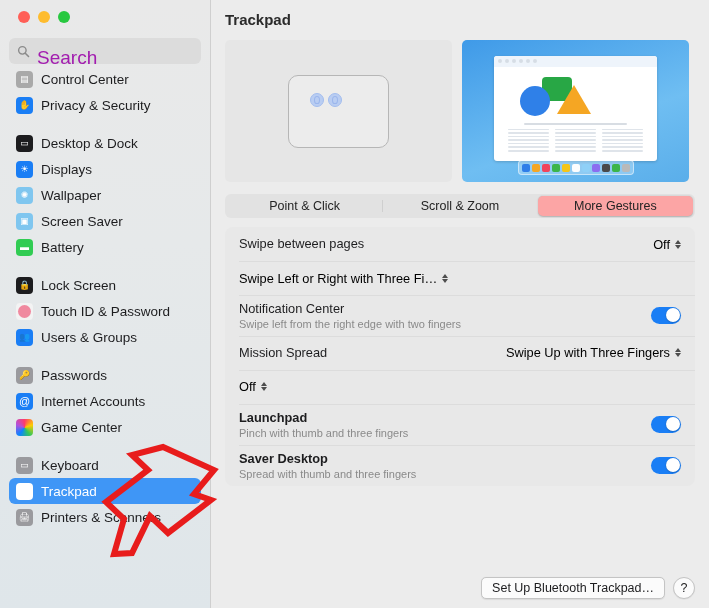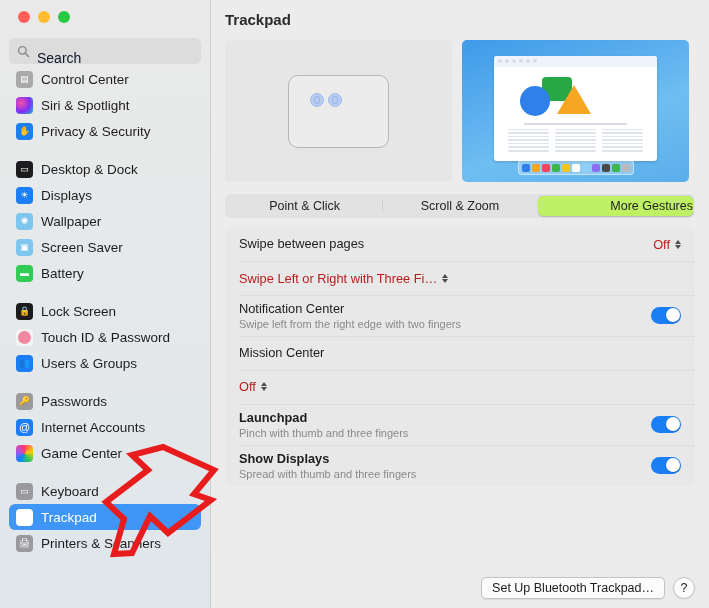--- a/index.html
+++ b/index.html
@@ -27,21 +27,21 @@
   .tl.red { background: #ff5f57; }
   .tl.yellow { background: #febc2e; }
   .tl.green { background: #28c840; }
 
   .search-wrap { padding: 0 9px; margin-top: 4px; }
   .search {
     height: 26px; border-radius: 6px;
     background: #dcdcdc;
     display: flex; align-items: center; gap: 7px; padding: 0 8px;
   }
-  .search .ph { color: #0f172a; font-size: 14px; margin-top: 14px; }
+  .search .ph { color: #a21caf; font-size: 19px; margin-top: 14px; }
   .mag { width: 13px; height: 13px; flex: 0 0 13px; }
 
   .nav { padding: 0 9px; margin-top: 2px; }
   .nav-item {
     height: 26px; display: flex; align-items: center; gap: 8px;
     padding: 0 7px; border-radius: 6px; font-size: 13.5px; color: #1d1d1f;
     white-space: nowrap;
   }
   .nav-item.selected { background: #3f96f6; color: #fff; }
   .nav-gap { height: 12px; }
@@ -102,40 +102,40 @@
 
   
   .tabs {
     margin: 12px 14px 0 14px; height: 24px; border-radius: 6px; background: #e2e2e2;
     display: flex; padding: 2px; position: relative;
   }
   .tab {
     flex: 1; display: flex; align-items: center; justify-content: center;
     font-size: 12.5px; color: #242424; border-radius: 5px; position: relative;
   }
-  .tab.active { background: #bef264; box-shadow: 0 .5px 1.5px rgba(0,0,0,.22); justify-content: flex-end; }
+  .tab.active { background: #fca5a5; box-shadow: 0 .5px 1.5px rgba(0,0,0,.22); }
   .tab:not(.active)+.tab:not(.active)::before,
   .tab:nth-child(2):not(.active)::before {
     content: ""; position: absolute; left: 0; top: 4px; bottom: 4px; width: 1px; background: #cfcfcf;
   }
 
   
   .panel {
     margin: 9px 14px 0 14px; background: #e8e8e8; border-radius: 8px; overflow: hidden;
   }
   .row { display: flex; align-items: center; padding: 0 14px; min-height: 34px; position: relative; }
   .row + .row::after {
     content: ""; position: absolute; left: 14px; right: 0; top: 0; height: 1px; background: #dcdcdc;
   }
   .row .labels { flex: 1 1 auto; padding: 6px 0; }
   .row .title { font-size: 12.8px; color: #1d1d1f; line-height: 1.25; }
   .row .title.bold { font-weight: bold; }
   .row .sub { font-size: 11px; color: #8a8a8a; margin-top: 1px; }
   .ctrl { display: flex; align-items: center; gap: 5px; flex: 0 0 auto; }
-  .popval { font-size: 12.8px; color: #b91c1c; white-space: nowrap; }
+  .popval { font-size: 12.8px; color: #000000; white-space: nowrap; }
   .stepper { display: flex; flex-direction: column; gap: 1px; line-height: 0; }
   .stepper i {
     display: block; width: 0; height: 0;
     border-left: 3.5px solid transparent; border-right: 3.5px solid transparent;
   }
   .stepper i.up { border-bottom: 4px solid #4d4d4d; }
   .stepper i.dn { border-top: 4px solid #4d4d4d; }
   .toggle {
     width: 30px; height: 17px; border-radius: 9px; background: #1a7ef5; position: relative;
   }
@@ -180,24 +180,20 @@
         <span class="ph">Search</span>
       </div>
     </div>
 
     <div class="nav" id="nav">
         <div class="nav-item">
           <span class="ico" style="background: rgb(169, 169, 169);">
             <span style="font-size: 9px; line-height: 1; color: rgb(255, 255, 255);">▤</span>
           </span>
           <span>Control Center</span>
-        </div>
-        <div class="nav-item">
-          <span class="ico" style="background: radial-gradient(circle at 30% 35%, rgb(255, 79, 160), rgb(123, 47, 247) 55%, rgb(27, 201, 201) 100%);"></span>
-          <span>Siri &amp; Spotlight</span>
         </div>
         <div class="nav-item">
           <span class="ico" style="background: rgb(26, 126, 245);">
             <span style="font-size: 9px; line-height: 1; color: rgb(255, 255, 255);">✋</span>
           </span>
           <span>Privacy &amp; Security</span>
         </div>
         <div class="nav-gap"></div>
         <div class="nav-item">
           <span class="ico" style="background: rgb(28, 28, 30);">
@@ -408,21 +404,28 @@
             <div class="sub">Swipe left from the right edge with two fingers</div>
           </div>
           <div class="ctrl">
             <span class="toggle">
               <span class="knob"></span>
             </span>
           </div>
         </div>
         <div class="row">
           <div class="labels">
-            <div class="title">Mission Center</div>
+            <div class="title">Mission Spread</div>
+          </div>
+          <div class="ctrl">
+            <span class="popval">Swipe Up with Three Fingers</span>
+            <span class="stepper">
+              <i class="up"></i>
+              <i class="dn"></i>
+            </span>
           </div>
         </div>
         <div class="row">
           <div class="ctrl">
             <span class="popval">Off</span>
             <span class="stepper">
               <i class="up"></i>
               <i class="dn"></i>
             </span>
           </div>
@@ -433,21 +436,21 @@
             <div class="sub">Pinch with thumb and three fingers</div>
           </div>
           <div class="ctrl">
             <span class="toggle">
               <span class="knob"></span>
             </span>
           </div>
         </div>
         <div class="row">
           <div class="labels">
-            <div class="title bold">Show Displays</div>
+            <div class="title bold">Saver Desktop</div>
             <div class="sub">Spread with thumb and three fingers</div>
           </div>
           <div class="ctrl">
             <span class="toggle">
               <span class="knob"></span>
             </span>
           </div>
         </div>
       </div>
 

